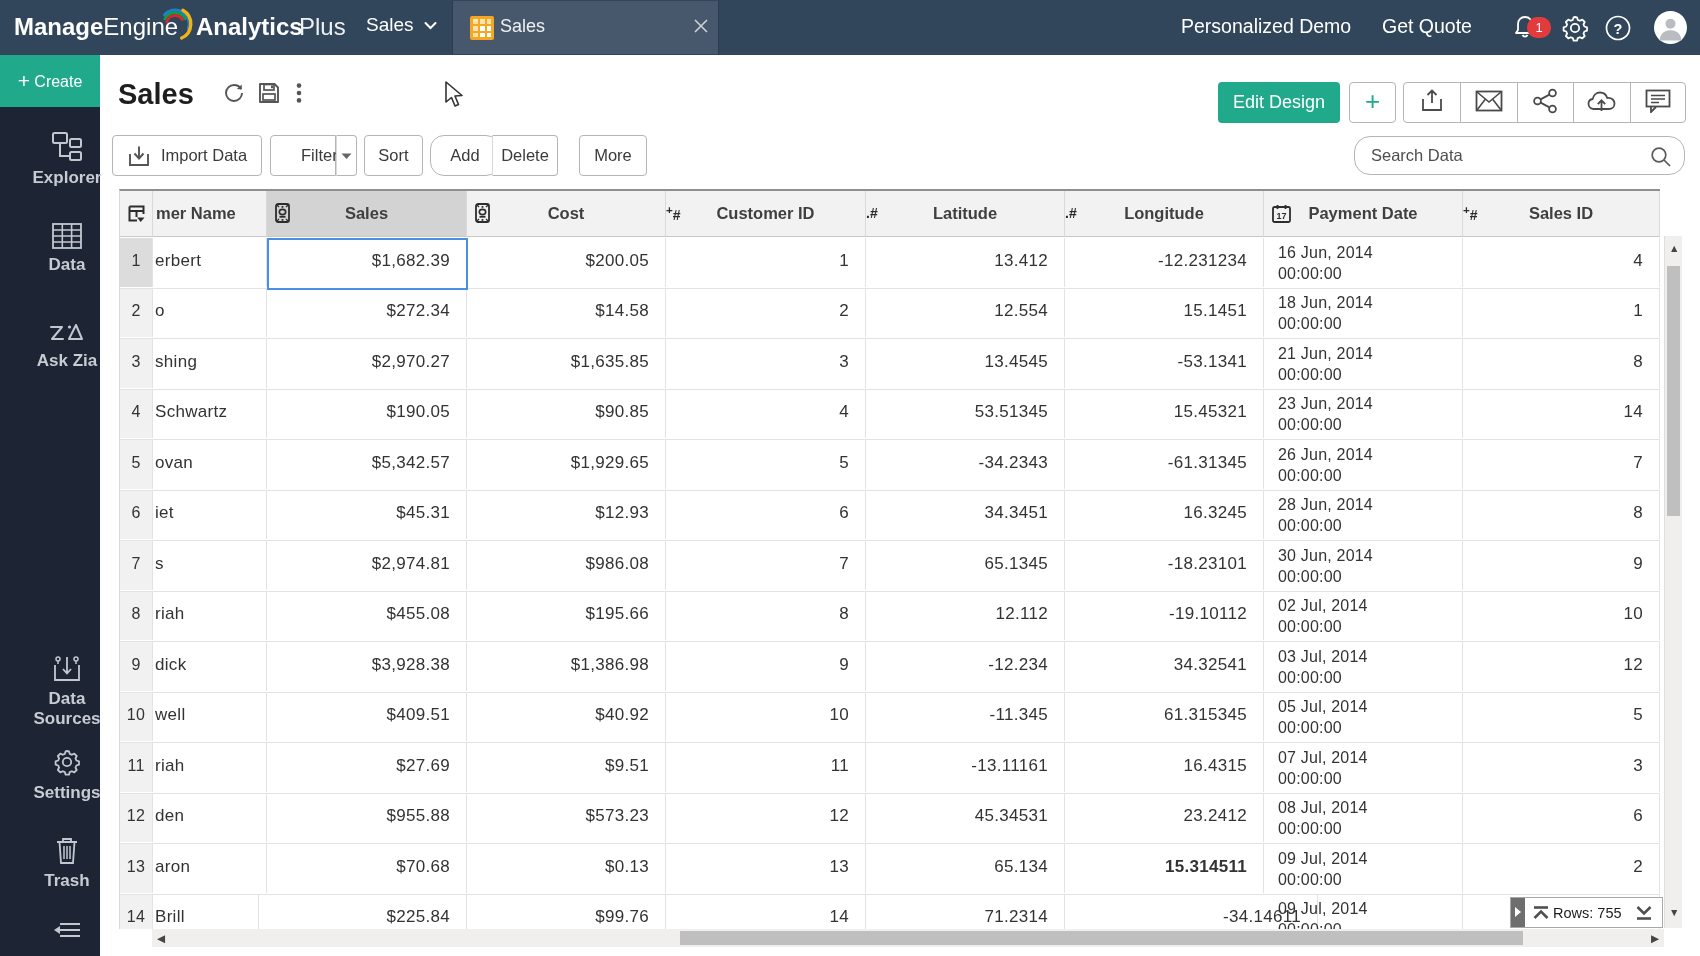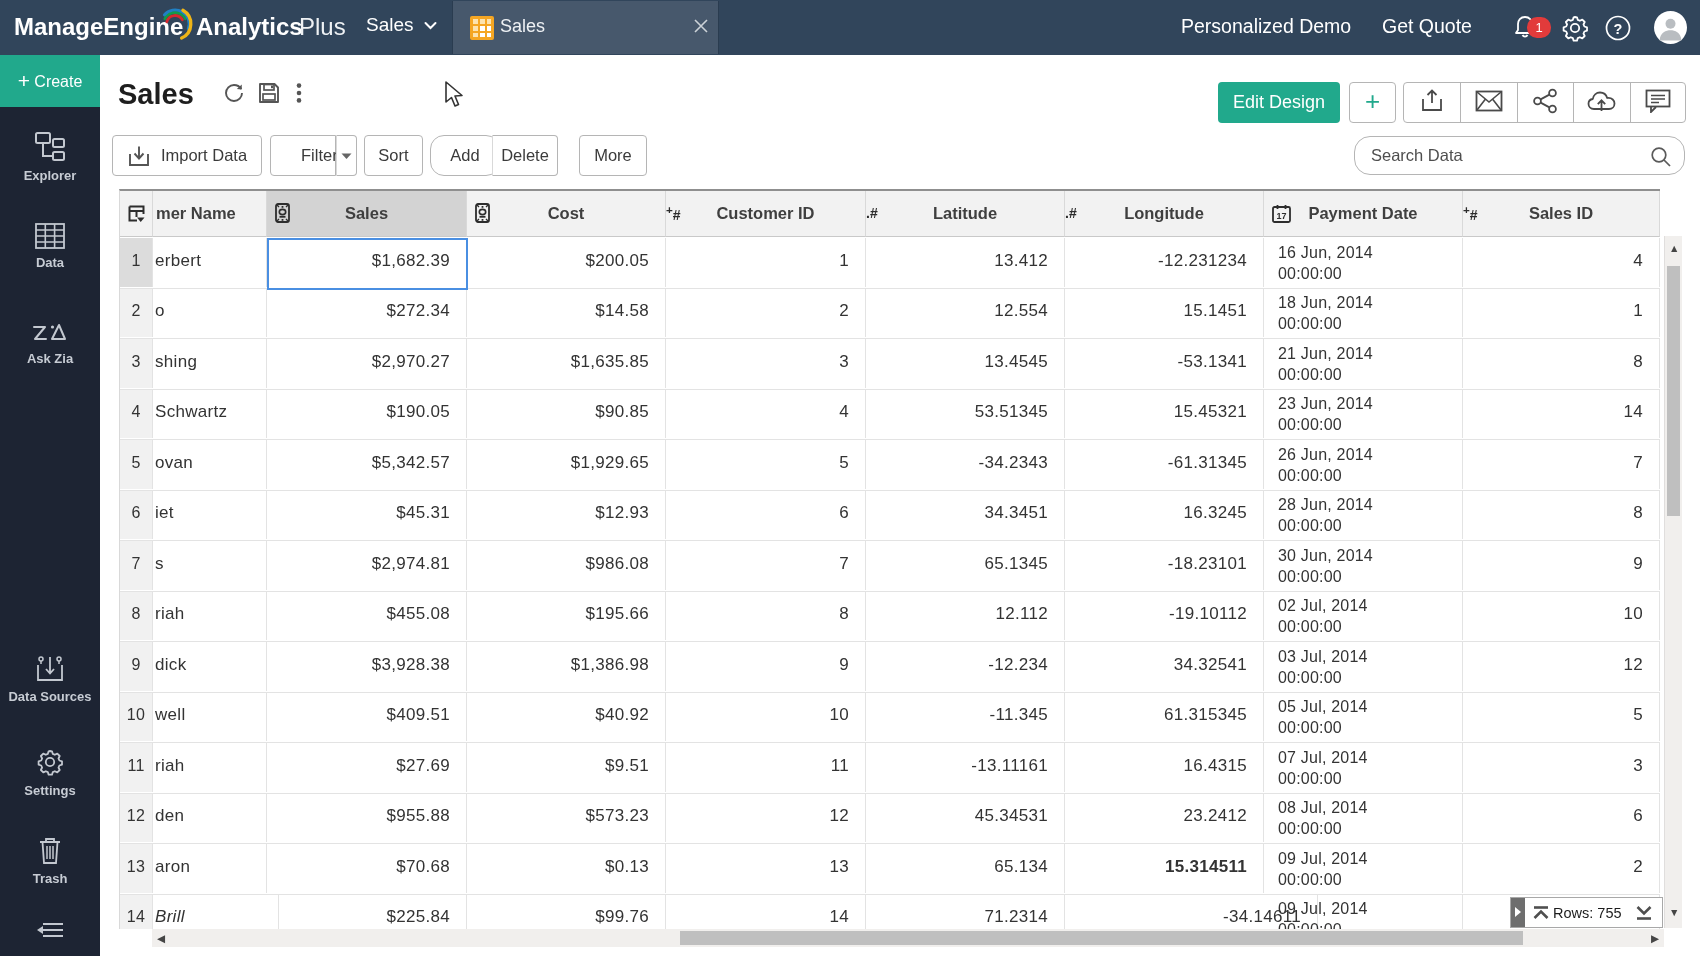--- a/index.html
+++ b/index.html
@@ -9,21 +9,21 @@
 #navsales{position:absolute;left:366px;top:14px;font-size:19px;color:#fff}
 #navsales svg{margin-left:5px;vertical-align:1px}
 #tab{position:absolute;left:452px;top:1px;width:267px;height:53px;background:#47586c;border-left:1px solid #2a3c50;border-right:1px solid #2a3c50}
 #tab .ticon{position:absolute;left:17px;top:15px}
 #tab .ttxt{position:absolute;left:47px;top:15px;font-size:18px;color:#eef1f4}
 #tab .tx{position:absolute;right:9px;top:17px}
 .navtxt{position:absolute;top:15px;font-size:19.5px;color:#fff}
 
 #side{position:absolute;left:0;top:55px;width:100px;height:901px;background:#1d2433}
 #create{position:absolute;left:0;top:0;width:100px;height:52px;background:#21a98c;color:#fff;font-size:16px;text-align:center;line-height:52px}
-.sitem{position:absolute;left:0;width:100px;text-align:center;color:#c7ccd4;font-size:13px;font-weight:700}
+.sitem{position:absolute;left:17px;width:100px;text-align:center;color:#c7ccd4;font-size:17px;font-weight:700}
 .sitem svg{display:block;margin:0 auto 6px auto}
 
 #title{position:absolute;left:118px;top:78px;font-size:29px;font-weight:700;color:#1e1e1e}
 .ticn{position:absolute;top:82px}
 
 .btn{position:absolute;top:135px;height:41px;border:1px solid #b5b5b5;border-radius:4px;background:#fff;color:#3b3b3b;font-size:16.5px;text-align:center}
 .btn span{display:inline-block;line-height:39px}
 .gbtn{position:absolute;top:82px;height:41px;border-radius:4px}
 
 #search{position:absolute;left:1354px;top:136px;width:331px;height:39px;border:1px solid #b5b5b5;border-radius:16px;background:#fff}
@@ -48,21 +48,21 @@
 #hsb .thumb{position:absolute;left:528px;top:2px;width:843px;height:14px;background:#bfbfbf}
 #corner{position:absolute;left:119px;top:929px;width:33px;height:18px;background:#fff}
 .sarr{position:absolute;color:#454545;font-size:10.5px}
 
 #rw{position:absolute;left:1510px;top:897px;width:153px;height:31px;background:#fff;border:1px solid #a8a8a8}
 #rw .hdl{position:absolute;left:0;top:0;width:14px;height:29px;background:#6e6e6e}
 #rw .txt{position:absolute;left:42px;top:7px;font-size:14.5px;color:#1c1c1c}
 </style></head><body>
 <div id="nav">
     <div id="logo">
-      <span style="position:absolute;left:0;top:0;font-weight:700;">Manage<span style="font-weight:700;margin-top:42px;">Engine</span></span>
+      <span style="position:absolute;left:0;top:0;font-weight:700;">Manage<span style="font-weight:400;margin-top:42px;">Engine</span></span>
       <span style="position:absolute;left:142px;top:-9px;"><svg width="40" height="44" viewBox="0 0 40 44">
           <path d="M10.8 17.8 A8.5 8.5 0 0 1 26.4 15.8" fill="none" stroke="#d7282f" stroke-width="2.8" stroke-linecap="round"></path>
           <path d="M8.8 14.8 A11.5 11.5 0 0 1 29.3 14.8" fill="none" stroke="#159a48" stroke-width="2.8" stroke-linecap="round"></path>
           <path d="M8.3 11.0 A14 14 0 0 1 32.2 24.8" fill="none" stroke="#2080c4" stroke-width="2.8" stroke-linecap="round"></path>
           <path d="M26.9 6.3 A15.6 15.6 0 0 1 25.6 34.1" fill="none" stroke="#efb517" stroke-width="3.3" stroke-linecap="round"></path>
         </svg></span>
       <span style="position:absolute;left:182px;top:0;font-weight:700;">Analytics</span>
       <span style="position:absolute;left:285px;top:0;font-weight:300;color:#eef1f4;">Plus</span>
     </div>
     <div id="navsales">Sales <svg width="13" height="9" viewBox="0 0 13 9">
@@ -659,21 +659,21 @@
         <span class="vl">09 Jul, 2014<br>00:00:00</span>
       </div>
       <div class="cell" style="left:1343px;width:197px;">
         <span class="v">2</span>
       </div>
     </div>
     <div class="row" style="top:704px;height:50px;border-bottom:1px solid #e3e3e3;">
       <div class="cell rn" style="left:0;width:33px;">
         <span class="v2">14</span>
       </div>
-      <div class="cell" style="left:33px;width:126px;font-style:italic;">
+      <div class="cell" style="left:33px;width:106px;">
         <span class="vl">Brill</span>
       </div>
       <div class="cell" style="left:147px;width:200px;">
         <span class="v">$225.84</span>
       </div>
       <div class="cell" style="left:347px;width:199px;">
         <span class="v">$99.76</span>
       </div>
       <div class="cell" style="left:546px;width:200px;">
         <span class="v">14</span>

